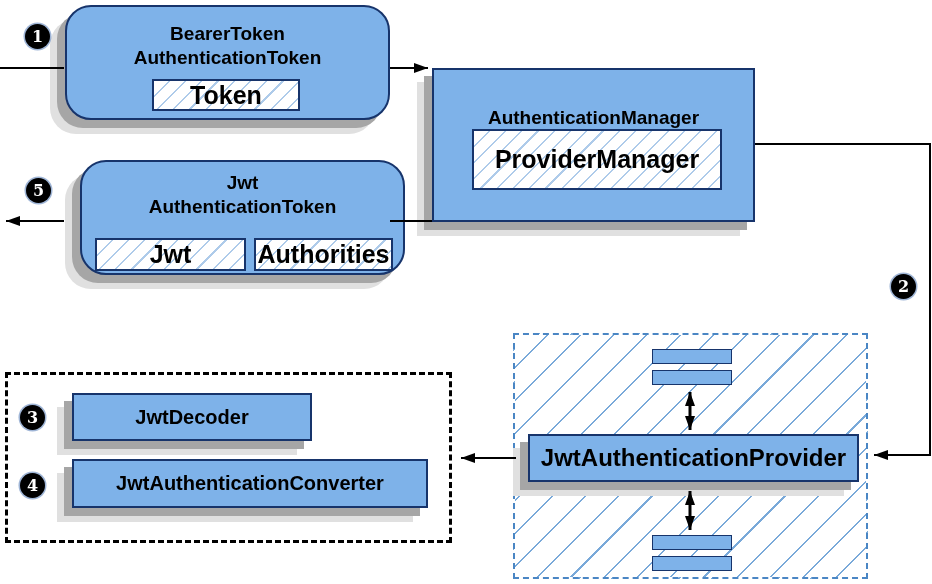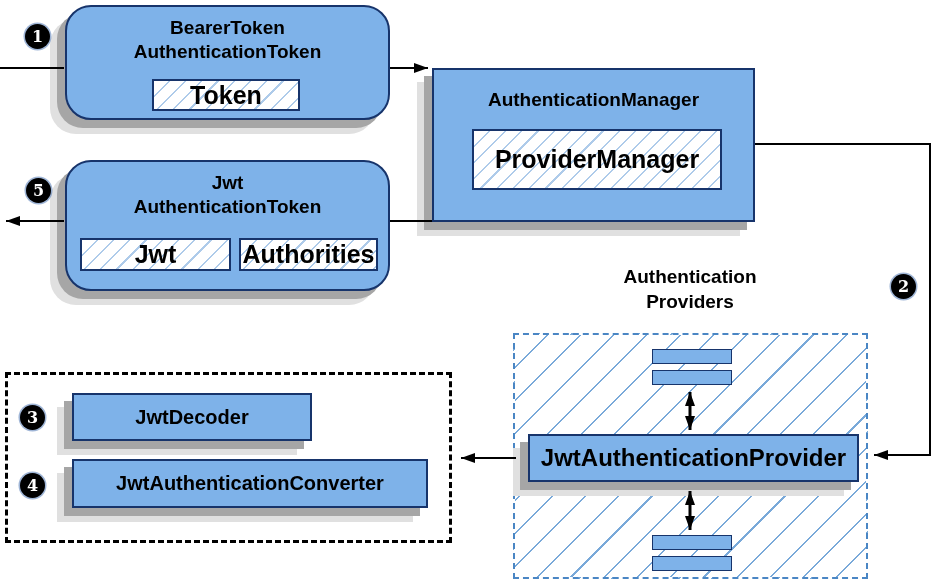--- a/index.html
+++ b/index.html
@@ -57,45 +57,41 @@
 </head>
 <body>
 
 <div class="canvas">
 
   <div class="group-blue"></div>
 
   <div class="group-black"></div>
 
   <div class="node round" style="left:65px; top:5px; width:325px; height:115px;">
-    <div class="node-title" style="padding-top:9px;">
+    <div class="node-title" style="padding-top:15px;">
       <div>BearerToken</div>
       <div>AuthenticationToken</div>
     </div>
     <div class="chip" style="left:85px; top:72px; width:148px; height:32px;">Token</div>
   </div>
 
-  <div class="node round" style="left:65px; top:160px; width:325px; height:131px;">
+  <div class="node round" style="left:80px; top:160px; width:325px; height:115px;">
     <div class="node-title" style="padding-top:9px;">
       <div>Jwt</div>
       <div>AuthenticationToken</div>
     </div>
     <div class="chip" style="left:13px; top:76px; width:151px; height:33px;">Jwt</div>
     <div class="chip" style="left:172px; top:76px; width:139px; height:33px;text-align:right;">Authorities</div>
   </div>
 
   <div class="node" style="left:432px; top:68px; width:323px; height:154px;">
-    <div class="node-title" style="padding-top:18px;">AuthenticationManager</div>
+    <div class="node-title" style="padding-top:36px;">AuthenticationManager</div>
     <div class="chip" style="left:38px; top:59px; width:250px; height:61px;">ProviderManager</div>
   </div>
 
-  <div class="group-label">
-    <div>Authentication</div>
-    <div>Providers</div>
-  </div>
 
   <div class="bar" style="left:652px; top:349px;"></div>
   <div class="bar" style="left:652px; top:370px;"></div>
   <div class="bar" style="left:652px; top:535px;"></div>
   <div class="bar" style="left:652px; top:556px;"></div>
 
   <div class="node flexmid" style="left:528px; top:434px; width:331px; height:48px; font-size:24px;">JwtAuthenticationProvider</div>
 
   <div class="node flexmid" style="left:72px; top:459px; width:356px; height:49px; font-size:20px;">JwtAuthenticationConverter</div>
 

